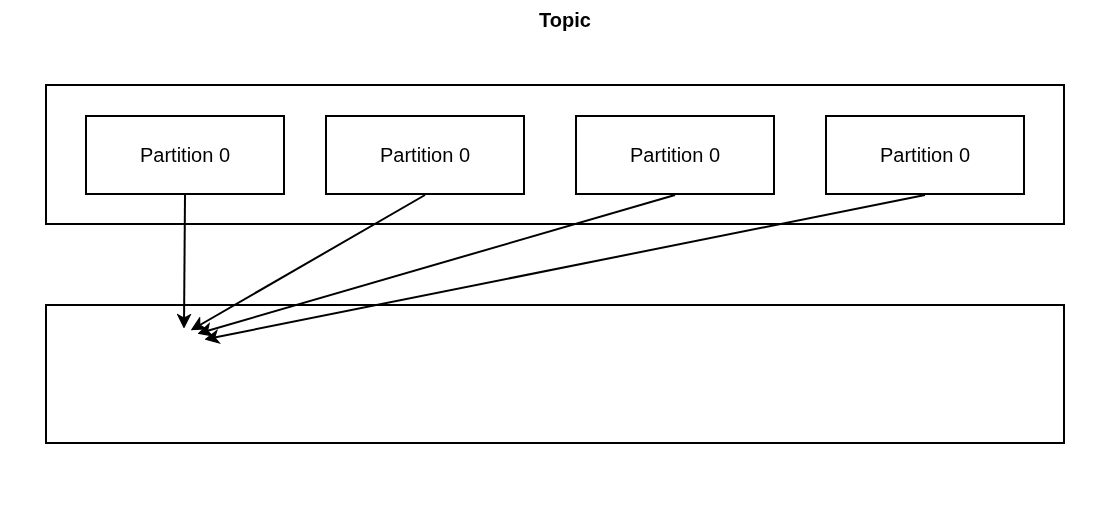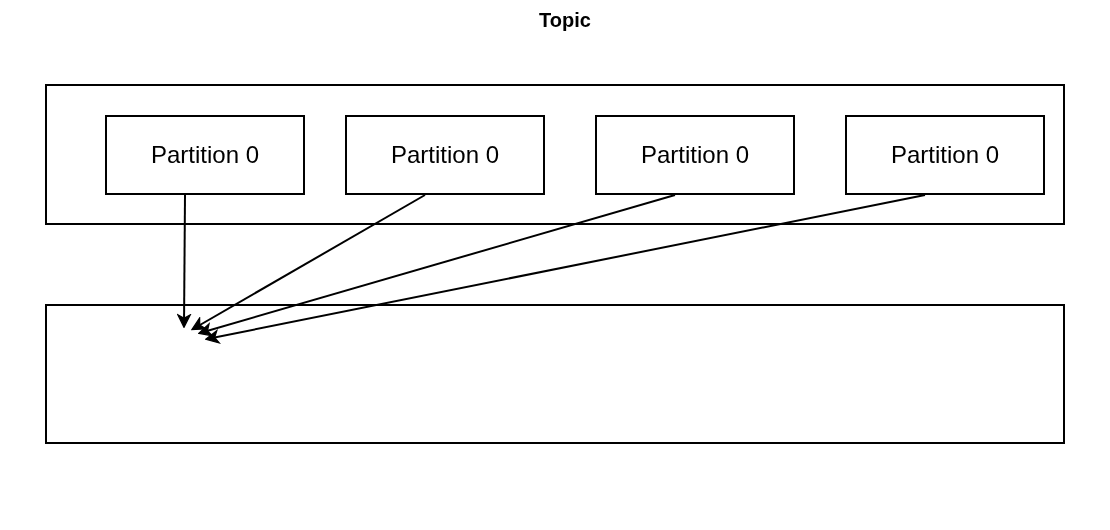--- a/index.html
+++ b/index.html
@@ -40,25 +40,24 @@
   #consumer-rect{ left: 45px; top: 304px; width: 1020px; height: 140px; }
 
   .node-box {
     position: absolute;
     box-sizing: border-box;
     border: 2px solid #000000;
     background: #ffffff;
     display: flex;
     align-items: center;
     justify-content: center;
-    font-size: 24px;
+    font-size: 20px;
     line-height: 28px;
     color: #000000;
     white-space: nowrap;
-    margin-left: 20px;
   }
   .partition-box { top: 115px; width: 200px; height: 80px; }
   #partition-box-1 { left: 85px;  }
   #partition-box-2 { left: 325px; }
   #partition-box-3 { left: 575px; }
   #partition-box-4 { left: 825px; }
 
   #consumer-box { left: 85px; top: 333px; width: 200px; height: 82px; }
 
   #arrow-layer {

